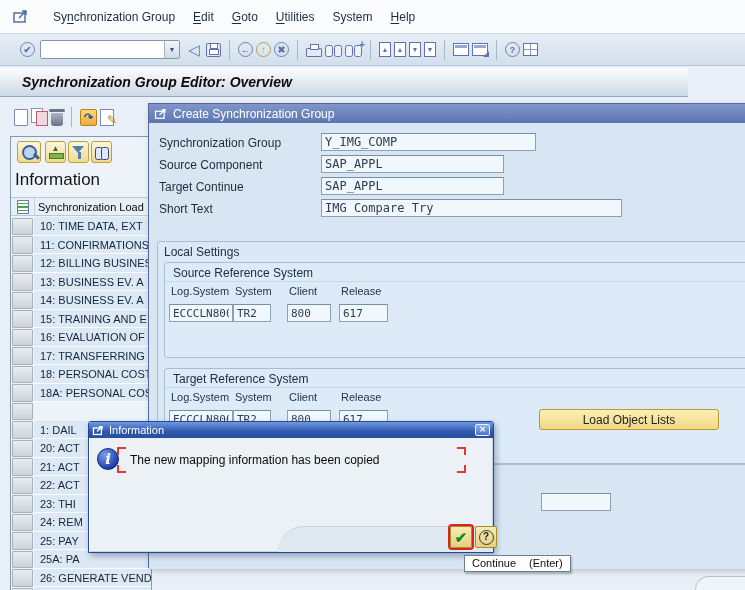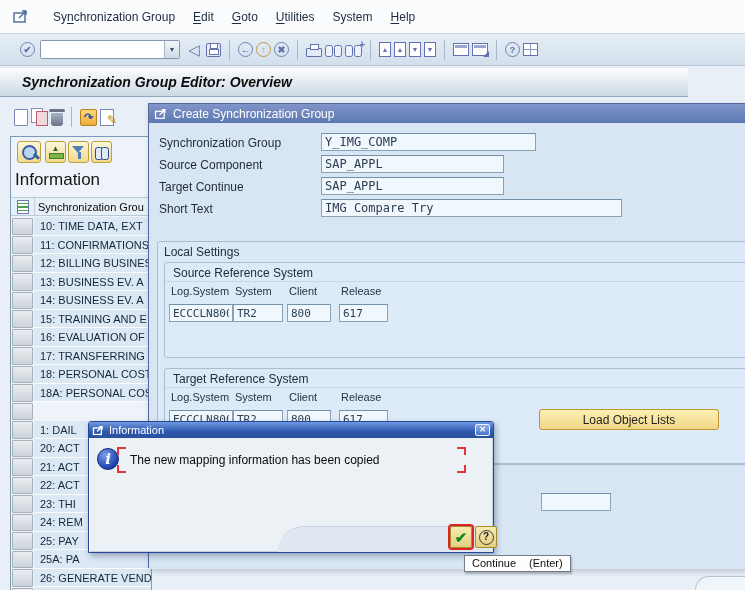--- a/index.html
+++ b/index.html
@@ -133,21 +133,21 @@
              padding:3px 0 0 8px;border-bottom:1px solid #c6d7e6}
   .col-labels{position:absolute;left:0;top:22px;width:100%;height:14px}
   .col-label{position:absolute;font-size:11px;color:#243448;white-space:nowrap}
   .col-labels .col-label:nth-of-type(1){left:6px}
   .col-labels .col-label:nth-of-type(2){left:70px}
   .col-labels .col-label:nth-of-type(3){left:124px}
   .col-labels .col-label:nth-of-type(4){left:176px}
   .val-row{position:absolute;left:0;top:41px;width:100%;height:18px}
   .val-input{position:absolute;top:0;font-size:11px}
   .val-row .val-input:nth-of-type(1){left:4px;width:64px}
-  .val-row .val-input:nth-of-type(2){left:68px;width:50px}
+  .val-row .val-input:nth-of-type(2){left:68px;width:38px}
   .val-row .val-input:nth-of-type(3){left:122px;width:44px}
   .val-row .val-input:nth-of-type(4){left:174px;width:49px}
   .load-btn{position:absolute;left:390px;top:286px;width:180px;height:21px;
             background:linear-gradient(#fcf0b4,#f1d785);border:1px solid #bd9733;border-radius:3px;
             font-size:12px;color:#242424;display:flex;align-items:center;justify-content:center;cursor:pointer}
   .small-field{position:absolute;left:392px;top:370px;width:70px}
 
   
   .info-dialog{position:absolute;left:88px;top:421px;width:406px;height:132px;z-index:20;
                border:1px solid #24479a;border-radius:3px 3px 0 0;background:#ecf1f6;
@@ -346,21 +346,21 @@
           <span class="ybtn yb-filter" data-name="filter-icon"></span>
         
           <span class="ybtn yb-find" data-name="find-icon"></span>
         </span>
     </div>
     <div class="panel-heading" data-name="list-heading">Information</div>
     <div class="grid-header" data-name="column-header">
       <span class="hcell-icon">
           <span class="ic-listpage" data-name="list-icon"></span>
         </span>
-      <span class="hlabel" data-name="column-header-label">Synchronization Grou</span>
+      <span class="hlabel" data-name="column-header-label">Synchronization Load</span>
     </div>
     <div class="grid-rows" data-name="group-rows">
 
         <div class="grid-row" data-name="list-item">
           <span class="sel-cell" data-name="row-selector"></span>
           <span class="row-text" data-name="row-label">10: TIME DATA, EXT</span>
         </div>
 
         <div class="grid-row" data-name="list-item">
           <span class="sel-cell" data-name="row-selector"></span>

